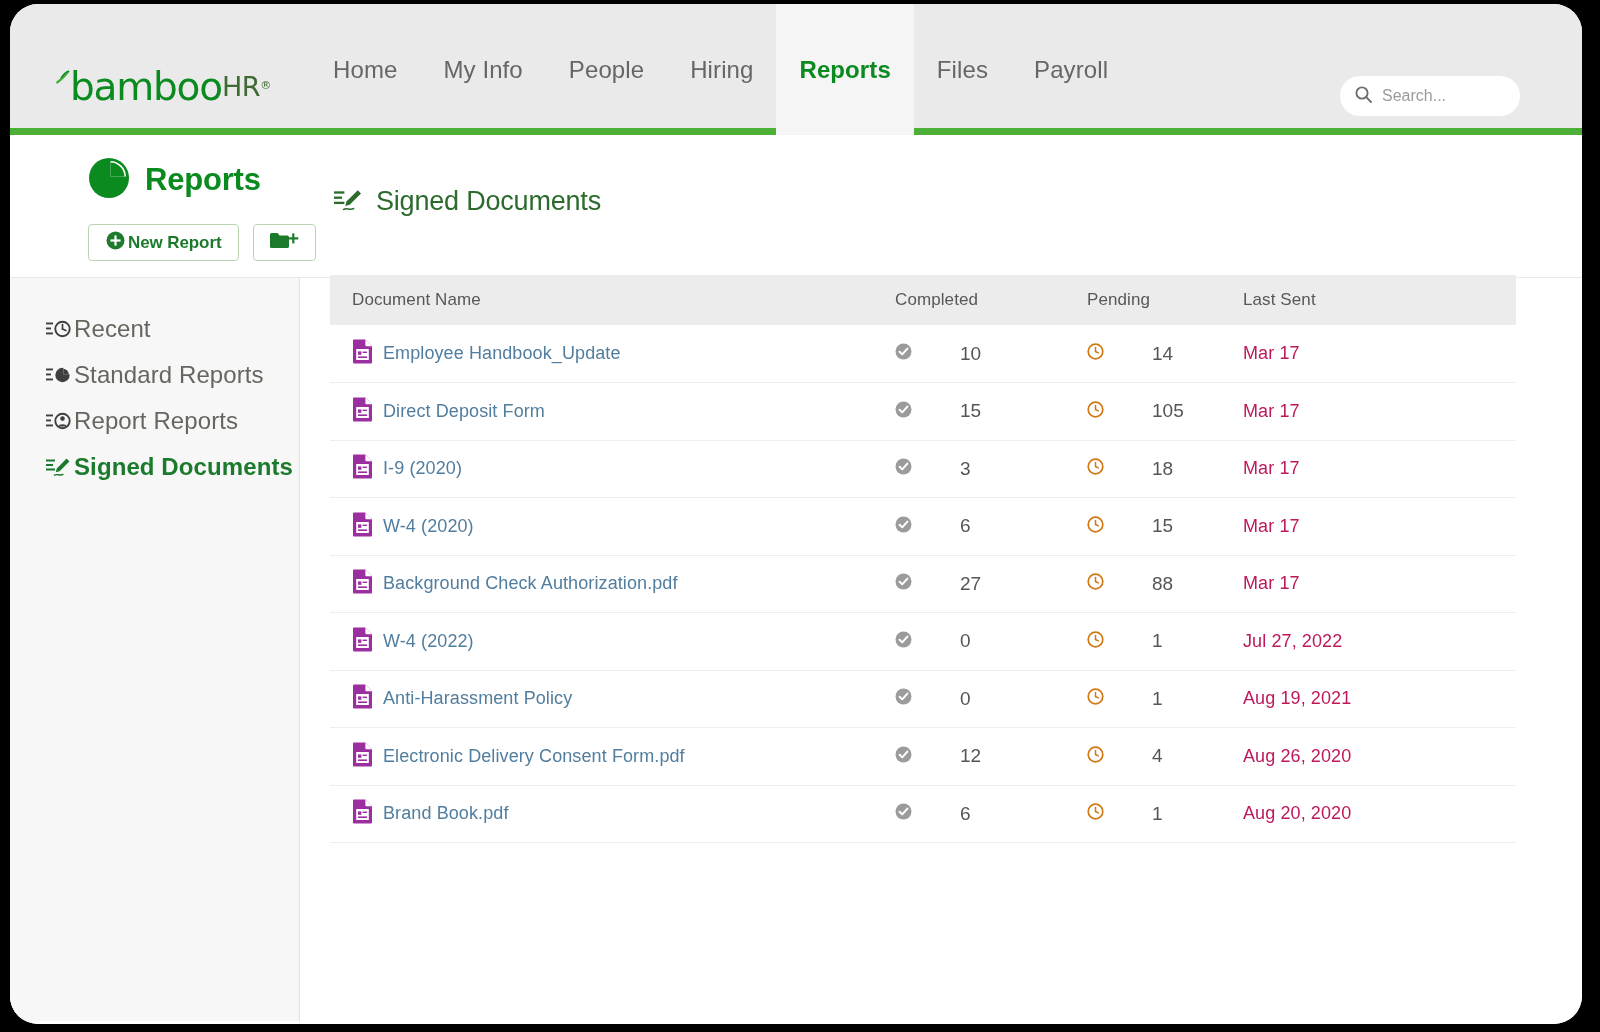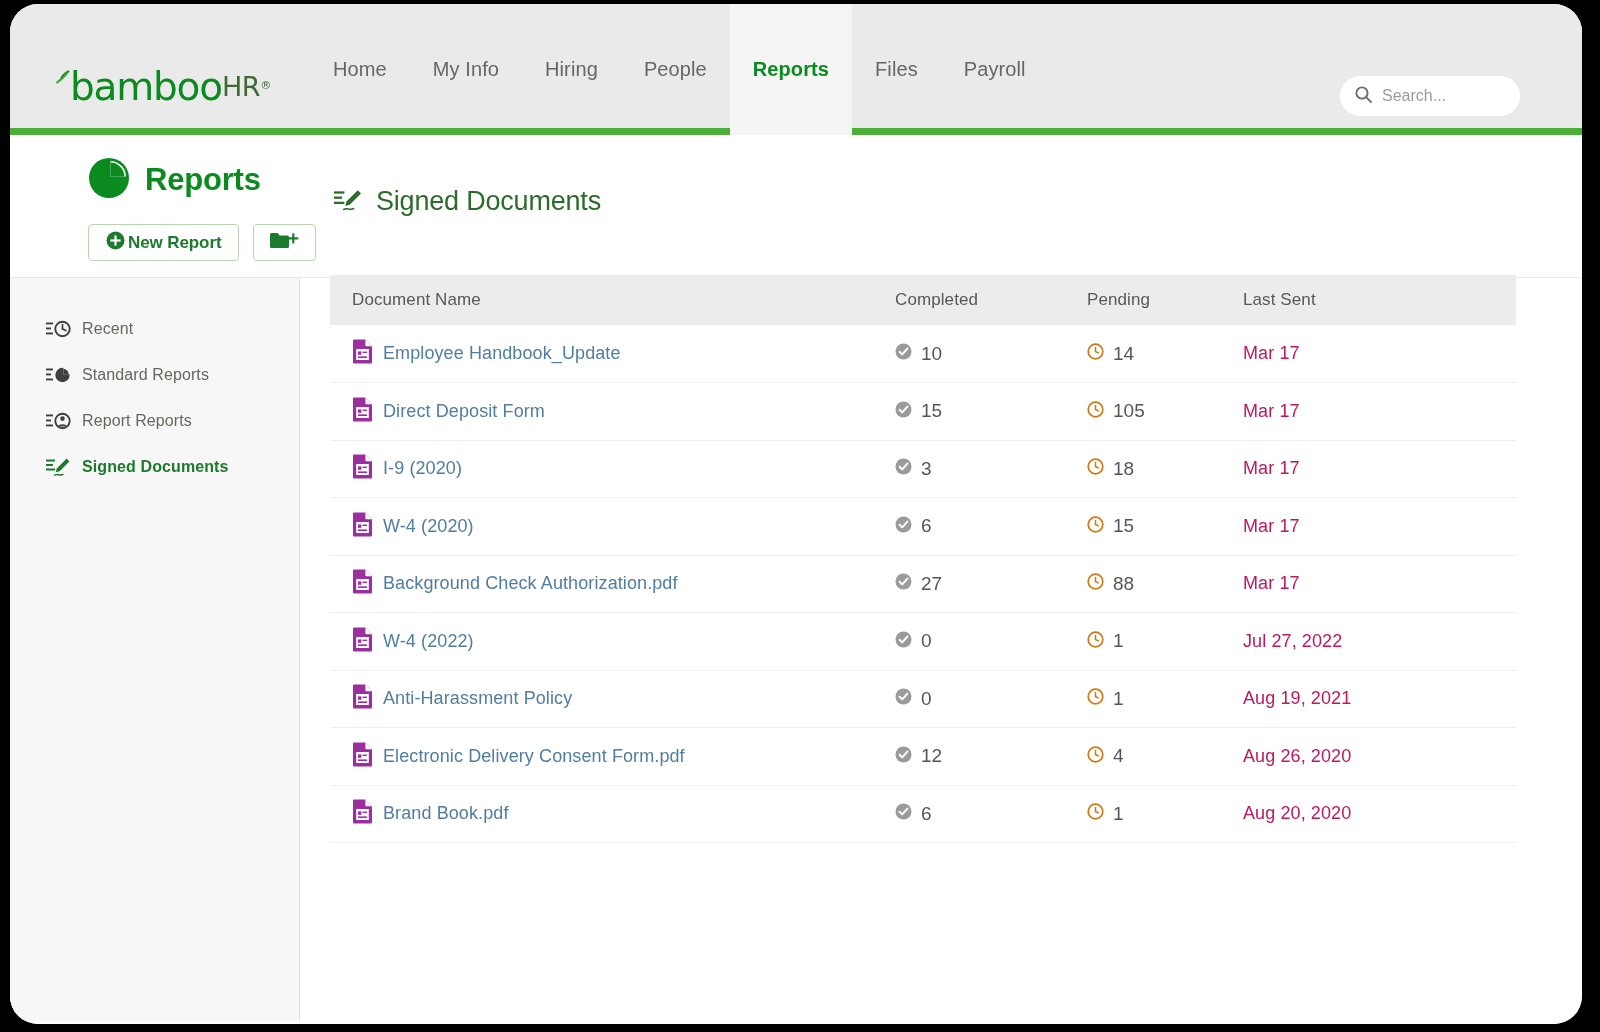--- a/index.html
+++ b/index.html
@@ -83,21 +83,21 @@
     top: 0;
     height: 131px;
     display: flex;
     align-items: center;
   }
   .nav-item {
     height: 131px;
     display: flex;
     align-items: center;
     padding: 0 23px;
-    font-size: 20px;
+    font-size: 24px;
     color: #666666;
     cursor: pointer;
     white-space: nowrap;
     letter-spacing: 0.1px;
   }
   .nav-item.active {
     background: #f5f5f5;
     color: #0b8a1f;
     font-weight: bold;
   }
@@ -192,23 +192,23 @@
     cursor: pointer;
   }
   .side-icon {
     width: 26px;
     display: flex;
     align-items: center;
     justify-content: flex-start;
     flex: 0 0 auto;
   }
   .side-label {
-    font-size: 16px;
+    font-size: 24px;
     color: #66665f;
-    margin-left: 10px;
+    margin-left: 2px;
     letter-spacing: 0.1px;
   }
   .side-item.active .side-label {
     color: #1b7a2c;
     font-weight: bold;
   }
 
   .main {
     flex: 1 1 auto;
     border-top: 1px solid #e9e9e9;
@@ -268,20 +268,21 @@
     cursor: pointer;
   }
   .num-cell {
     display: flex;
     align-items: center;
     gap: 9px;
   }
   .num-val {
     font-size: 19px;
     color: #555555;
+    margin-left: 39px;
   }
   .sent-val {
     font-size: 18px;
     color: #be185d;
     letter-spacing: 0.1px;
   }
 </style>
 </head>
 <body>
 
@@ -297,22 +298,22 @@
         </svg>
       </span>
       <span class="logo-bamboo">bamboo</span>
       <span class="logo-hr">HR</span>
       <span class="logo-reg">®</span>
     </div>
 
     <div class="nav">
       <div class="nav-item">Home</div>
       <div class="nav-item">My Info</div>
+      <div class="nav-item">People</div>
       <div class="nav-item">Hiring</div>
-      <div class="nav-item">People</div>
       <div class="nav-item active">Reports</div>
       <div class="nav-item">Files</div>
       <div class="nav-item">Payroll</div>
     </div>
 
     <div class="search">
       <span>
         <svg width="19" height="19" viewBox="0 0 19 19">
           <circle cx="8" cy="8" r="5.6" stroke="#6f6f6f" stroke-width="1.9" fill="none"></circle>
           <line x1="12.2" y1="12.2" x2="17" y2="17" stroke="#6f6f6f" stroke-width="1.9" stroke-linecap="round"></line>

